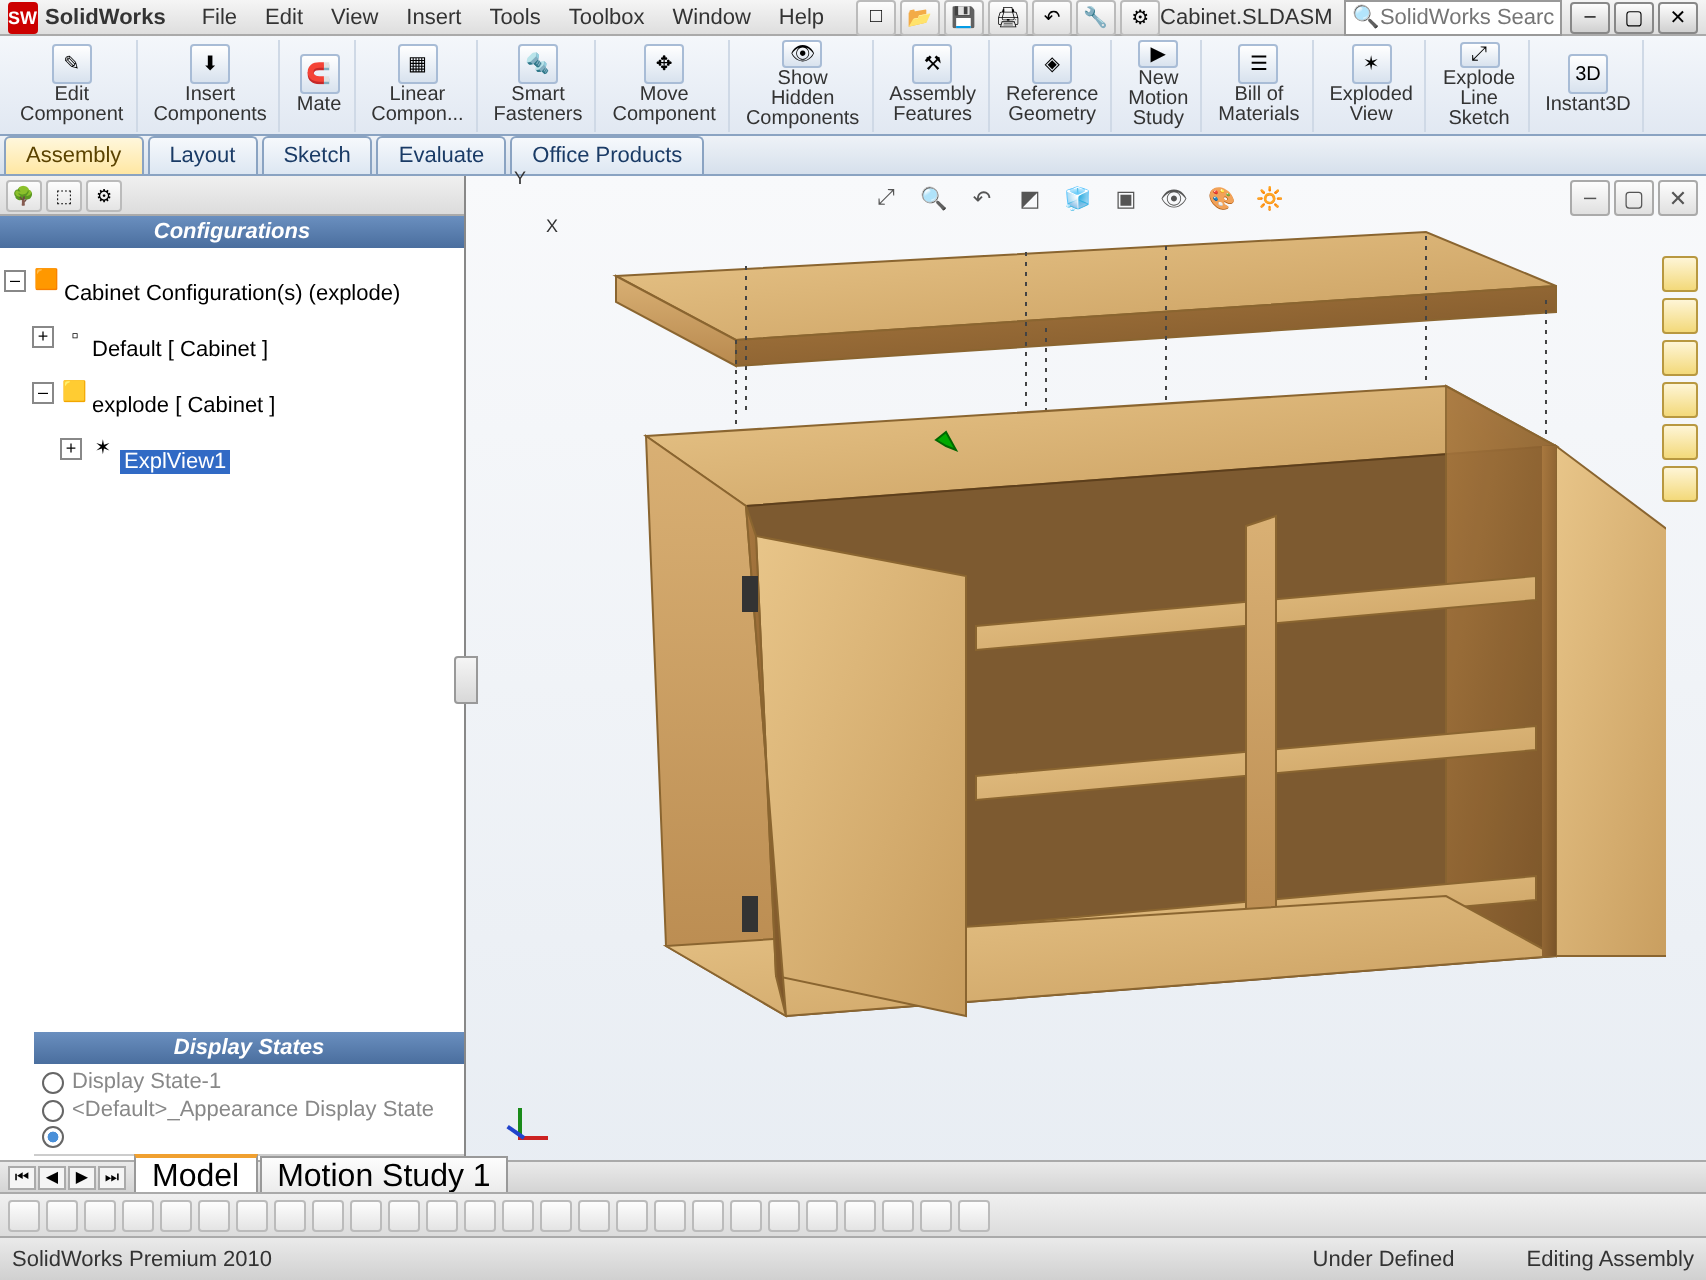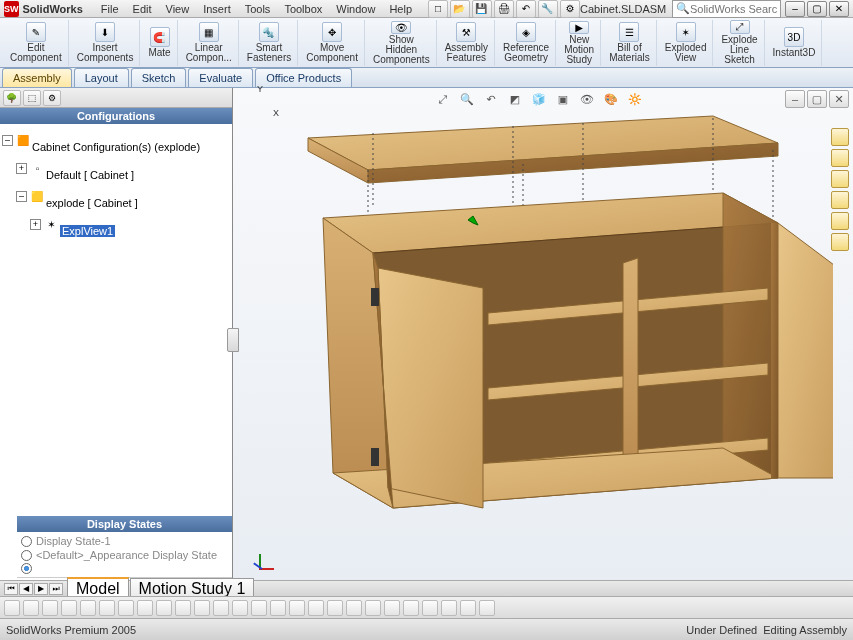--- a/index.html
+++ b/index.html
@@ -28,21 +28,21 @@
 
 .tabs-bar { height:20px; background:linear-gradient(#eef2f7,#d6e0ec); display:flex; align-items:flex-end; border-bottom:1px solid #8aa3c2; }
 .tab { padding:3px 10px; font-size:11px; color:#1a3b66; border:1px solid #8aa3c2; border-bottom:none; margin-left:2px; background:linear-gradient(#f6f9fc,#dde7f2); border-radius:3px 3px 0 0; cursor:default;}
 .tab.active { background:linear-gradient(#fff7dc,#ffe7a3); color:#5b4300; }
 
 
 .main { display:flex; height:508px; }
 .left-panel { width:233px; background:#fff; border-right:1px solid #888; display:flex; flex-direction:column; }
 .panel-toolbar { height:20px; background:linear-gradient(#f0f0f0,#dcdcdc); border-bottom:1px solid #aaa; display:flex; align-items:center; gap:2px; padding:0 3px;}
 .panel-toolbar .pbtn { width:18px; height:16px; background:linear-gradient(#fdfdfd,#e4e4e4); border:1px solid #bbb; border-radius:2px; display:flex;align-items:center;justify-content:center;font-size:9px;}
-.panel-header { background:linear-gradient(#6a8fbf,#4a6e9e); color:#fff; font-weight:bold; text-align:center; padding:2px; font-size:11px; }
+.panel-header { background:linear-gradient(#6a8fbf,#4a6e9e); color:#fff; font-weight:bold; text-align:center; padding:2px; font-size:11px;font-style:italic; }
 .tree { flex:1; overflow:auto; padding:2px 0; }
 .tree-row { display:flex; align-items:center; padding:1px 2px; white-space:nowrap; }
 .tree-toggle { width:11px; height:11px; border:1px solid #888; font-size:9px; line-height:9px; text-align:center; margin-right:2px; color:#000; }
 .tree-icon { width:13px; height:13px; margin:0 2px; display:flex;align-items:center;justify-content:center; font-size:10px;}
 .tree-label { font-size:11px; color:#000;margin-top:14px; }
 .tree-label.sel { background:#316ac5; color:#fff; padding:0 2px; }
 .indent1 { margin-left: 14px; }
 .indent2 { margin-left: 28px; }
 
 .display-states { background:#fff;padding-left:17px; }
@@ -81,21 +81,21 @@
 .bottom-tabs { height:16px; background:linear-gradient(#eaeaea,#d4d4d4); border-top:1px solid #aaa; display:flex; align-items:center; padding-left:4px; position:absolute; bottom:44px; left:0; right:0; }
 .bottom-tabs .nav { display:flex; gap:1px; margin-right:4px;}
 .bottom-tabs .nav span { width:14px; height:12px; border:1px solid #aaa; background:#f5f5f5; font-size:8px; display:flex;align-items:center;justify-content:center;}
 .bottom-tab { padding:1px 8px; border:1px solid #999; background:linear-gradient(#fdfdfd,#e8e8e8); font-size:16px; margin-right:1px;}
 .bottom-tab.active { background:#fff; border-top:2px solid #f0a030; }
 
 .bottom-toolbar { height:22px; position:absolute; bottom:22px; left:0; right:0; background:linear-gradient(#f0f0f0,#dcdcdc); border-top:1px solid #aaa; display:flex; align-items:center; gap:3px; padding:0 4px; }
 .bottom-toolbar .bt { width:16px; height:16px; background:linear-gradient(#fdfdfd,#e4e4e4); border:1px solid #bbb; border-radius:2px;}
 
 .statusbar { height:22px; position:absolute; bottom:0; left:0; right:0; background:linear-gradient(#eaeaea,#d0d0d0); border-top:1px solid #aaa; display:flex; align-items:center; padding:0 6px; font-size:11px; color:#333; }
-.statusbar .sp { margin-left:auto; display:flex; gap:6px; }
+.statusbar .sp { margin-left:auto; display:flex; gap:36px; }
 </style>
 </head>
 <body>
 
 <div class="titlebar">
   <div class="logo">SW</div>
   <span class="app-title">SolidWorks</span>
   <div class="menu-items">
     <span>File</span>
     <span>Edit</span>
@@ -378,18 +378,18 @@
   <div class="bt"></div>
   <div class="bt"></div>
   <div class="bt"></div>
   <div class="bt"></div>
   <div class="bt"></div>
   <div class="bt"></div>
   <div class="bt"></div>
 </div>
 
 <div class="statusbar">
-  <span>SolidWorks Premium 2005</span>
+  <span>SolidWorks Premium 2010</span>
   <div class="sp">
     <span>Under Defined</span>
     <span>Editing Assembly</span>
   </div>
 </div>
 
 </body></html>

